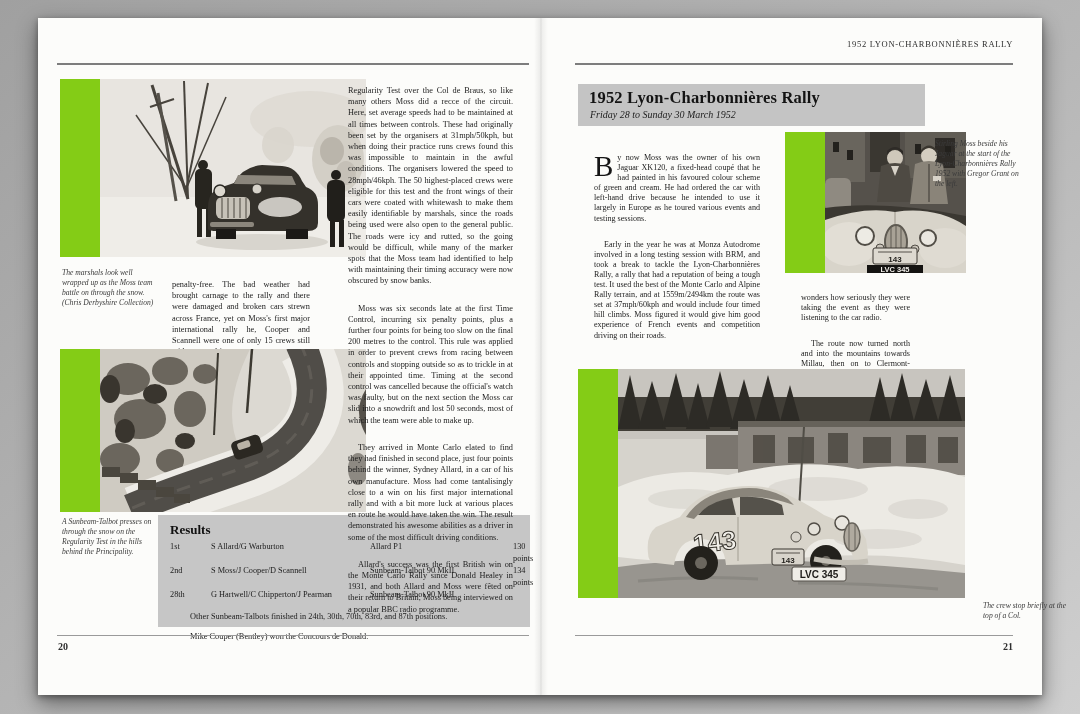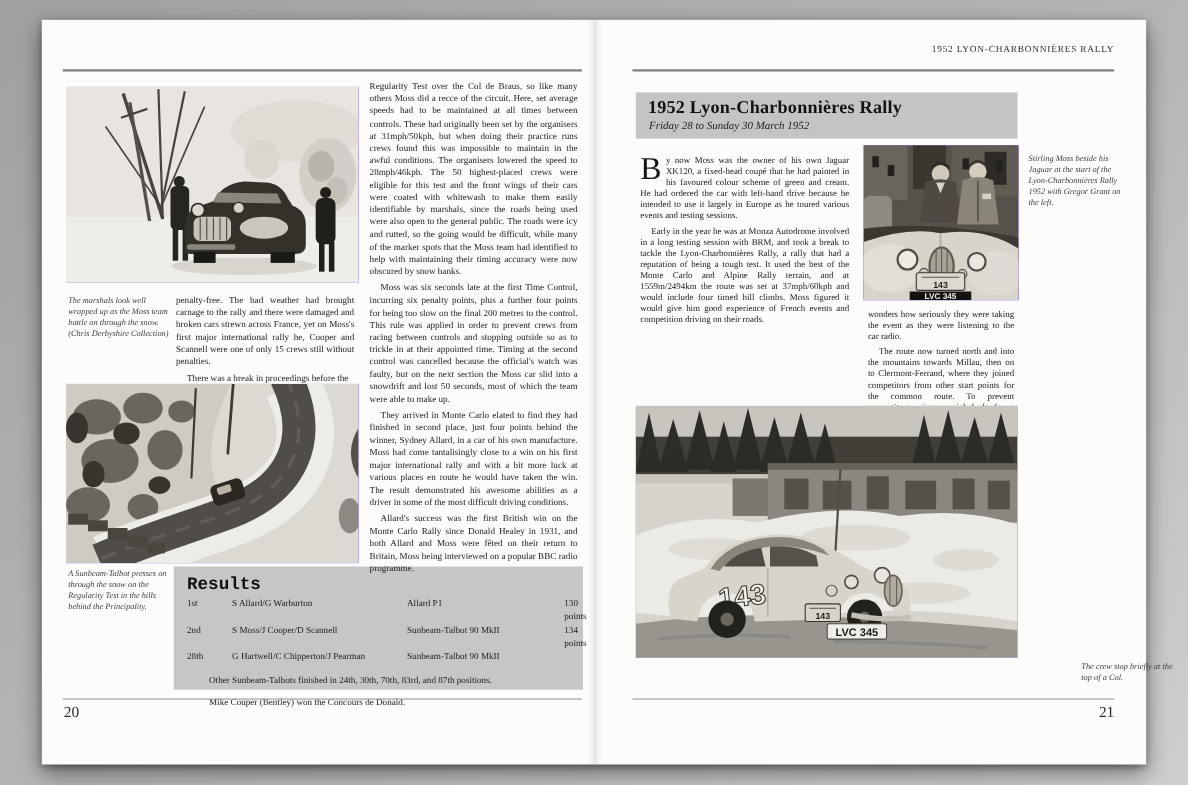--- a/index.html
+++ b/index.html
@@ -7,34 +7,34 @@
             background:linear-gradient(145deg,#a0a0a0 0%,#b7b7b7 55%,#cfcfcf 100%);
             font-family:"Liberation Serif", serif; }
   .spread { position:absolute; left:38px; top:18px; width:1004px; height:677px;
             background:#fcfcfa;
             box-shadow:0 8px 20px rgba(0,0,0,.45), 0 2px 6px rgba(0,0,0,.35); }
   .spine  { position:absolute; left:496px; top:0; width:14px; height:677px;
             background:linear-gradient(90deg, rgba(0,0,0,0) 0%, rgba(0,0,0,.06) 40%,
                         rgba(110,110,110,.20) 50%, rgba(0,0,0,.05) 60%, rgba(0,0,0,0) 100%); }
   .running-head { position:absolute; font-size:8.5px; letter-spacing:.7px; color:#2e2e2e; white-space:nowrap; }
   .rule { position:absolute; background:#7d7d7d; }
-  .photo { position:absolute; overflow:hidden; background:#8b5cf6; }
+  .photo { position:absolute; overflow:hidden; background:#84cc16;padding-left:40px; }
   .photo svg { display:block; width:100%; height:100%; }
   .caption { position:absolute; font-style:italic; font-size:7.6px; line-height:10px; color:#3b3b3b; }
   .col { position:absolute; }
-  .body-par { margin:4px; text-align:justify; color:#1c1c1c; }
+  .body-par { margin:16px; text-align:justify; color:#1c1c1c; }
   .lp-text .body-par { font-size:8.3px; line-height:11.2px; }
   .rp-text .body-par { font-size:8.1px; line-height:10.1px; }
   .indent { text-indent:10px; }
   .dropcap { float:left; font-size:29px; line-height:23px; padding:2px 4px 0 0; color:#161616; }
   .results { position:absolute; background:#c6c6c6; padding:7px 12px 0 12px; box-sizing:border-box; color:#1c1c1c; }
-  .results-title { font-size:16px; font-weight:bold; margin:0 0 3px 0; color:#111;font-family:Liberation Mono, monospace; }
+  .results-title { font-size:13px; font-weight:bold; margin:0 0 3px 0; color:#111; }
   .res-row { display:grid; grid-template-columns:24px 142px 126px auto; font-size:8.3px; line-height:12px;gap:17px; }
   .res-note { font-size:8.3px; margin-top:11px;padding-left:20px; }
-  .pagenum { position:absolute; font-size:14px; color:#2e2e2e; }
+  .pagenum { position:absolute; font-size:10px; color:#2e2e2e;font-weight:bold; }
   .title-block { position:absolute; background:#c4c4c4; box-sizing:border-box; padding:4px 0 0 11px; }
   .title-main { font-size:16.5px; font-weight:bold; margin:0; color:#131313; letter-spacing:.2px; }
   .title-sub  { font-size:10px; font-style:italic; margin:1px 0 0 1px; color:#222; }
   .align-r { text-align:right; }
 </style>
 </head>
 <body>
 
 <div class="screen">
   <div class="spread">

